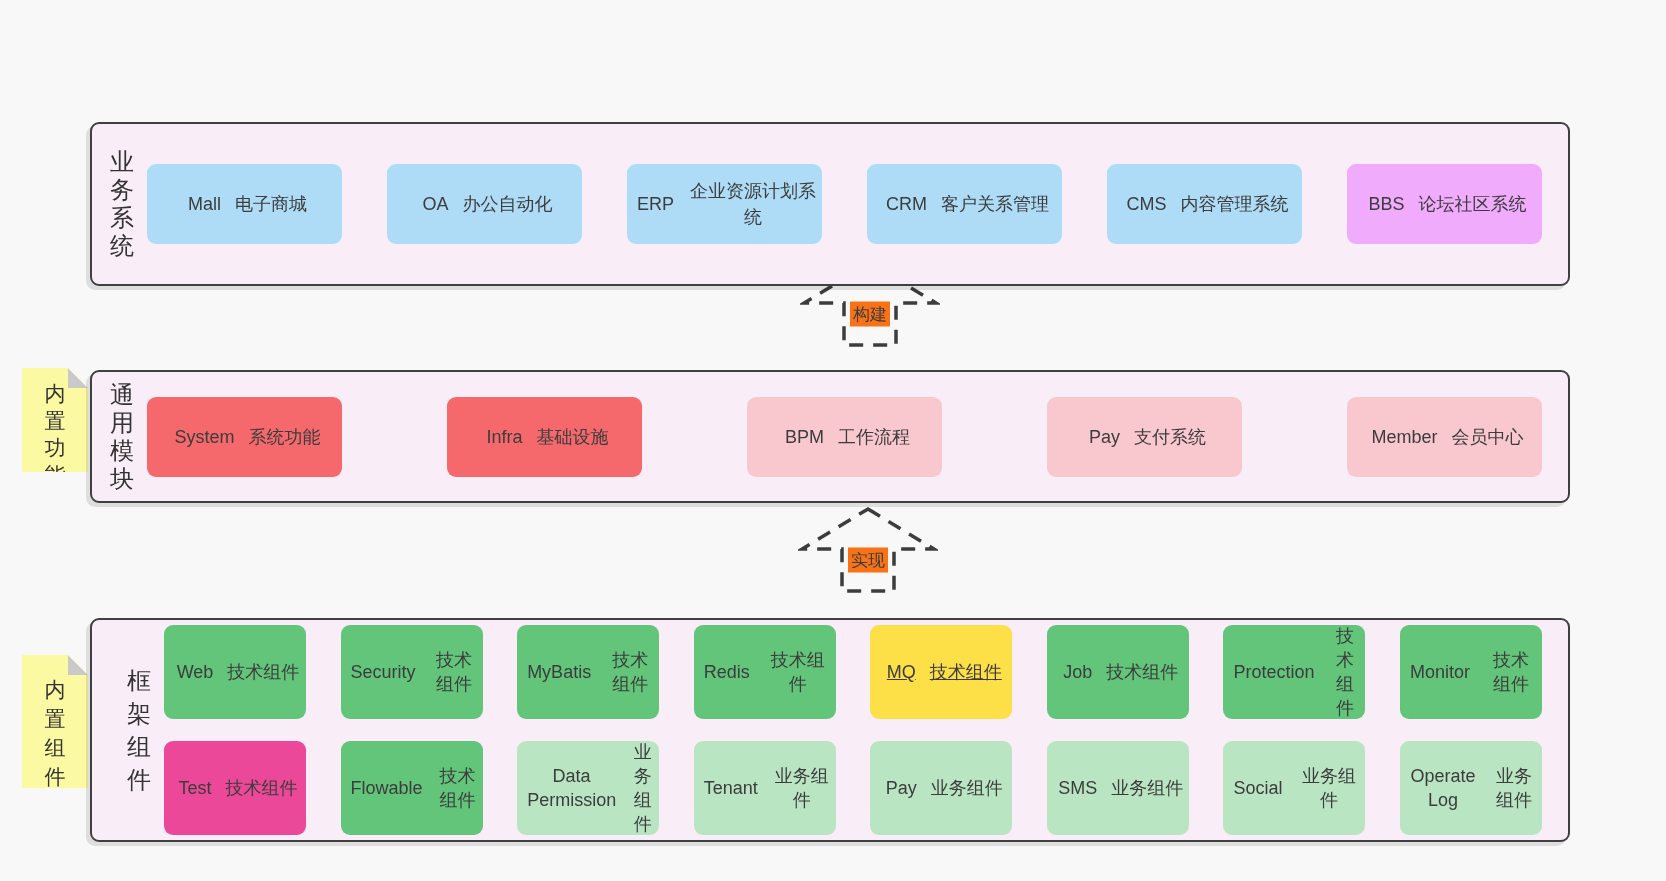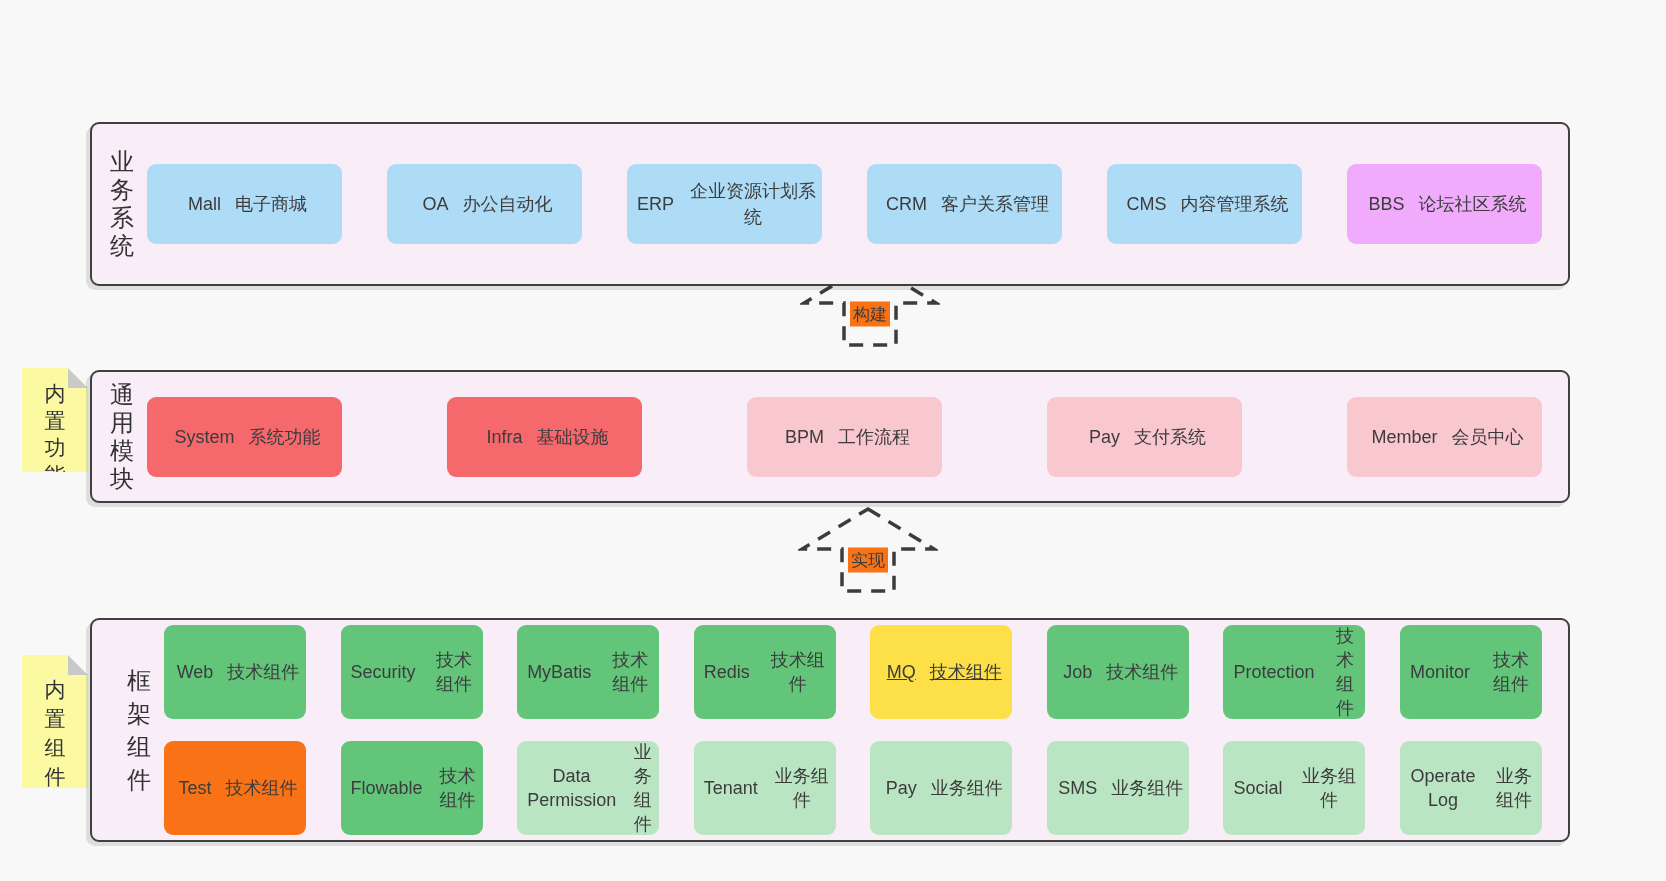--- a/index.html
+++ b/index.html
@@ -175,21 +175,21 @@
           <div class="box" style="background: rgb(99, 197, 122);">
             <div class="box-name">Protection</div>
             <div class="box-desc">技术组件</div>
           </div>
           <div class="box" style="background: rgb(99, 197, 122);">
             <div class="box-name">Monitor</div>
             <div class="box-desc">技术组件</div>
           </div>
         </div>
         <div class="row">
-          <div class="box" style="background: #f97316;">
+          <div class="box" style="background: #ec4899;">
             <div class="box-name">Test</div>
             <div class="box-desc">技术组件</div>
           </div>
           <div class="box" style="background: rgb(99, 197, 122);">
             <div class="box-name">Flowable</div>
             <div class="box-desc">技术组件</div>
           </div>
           <div class="box" style="background: rgb(186, 229, 195);">
             <div class="box-name">Data Permission</div>
             <div class="box-desc">业务组件</div>

